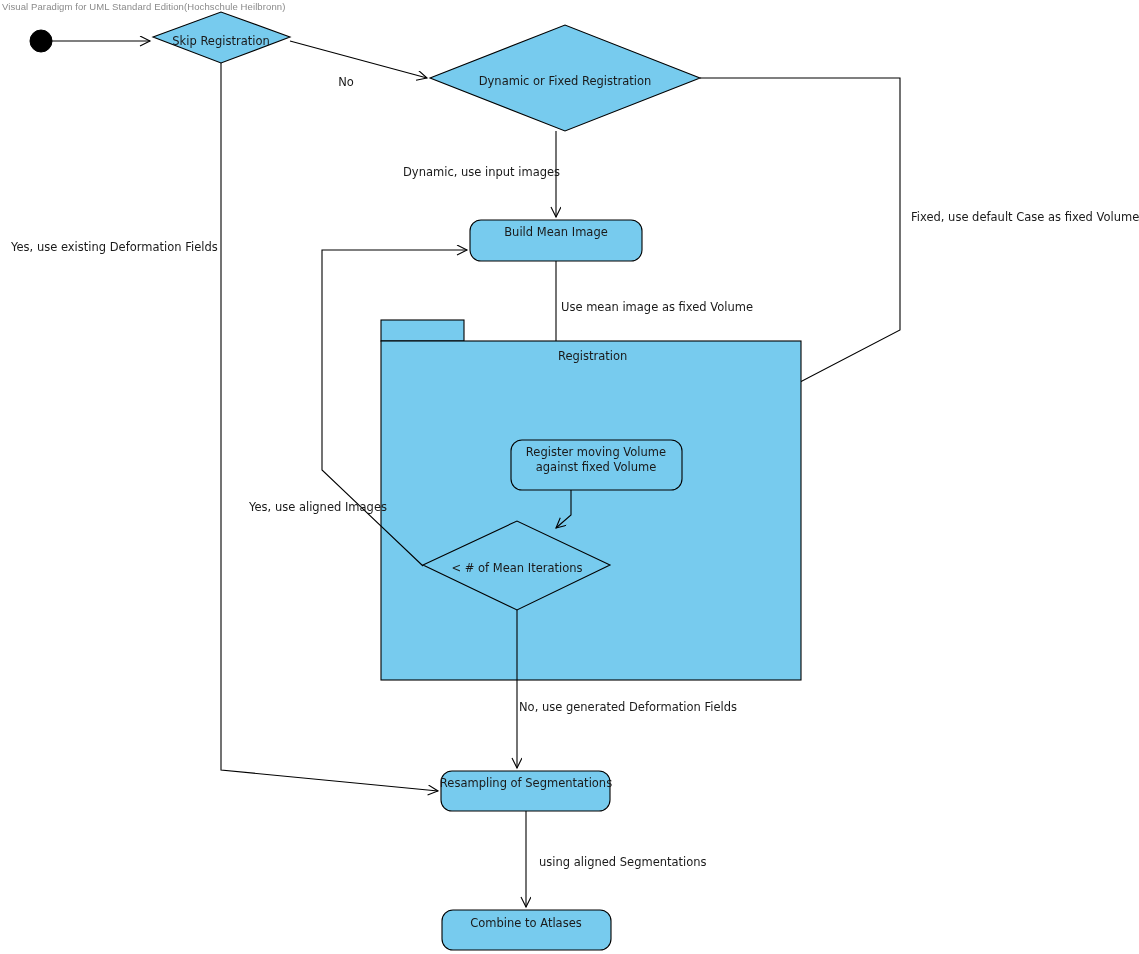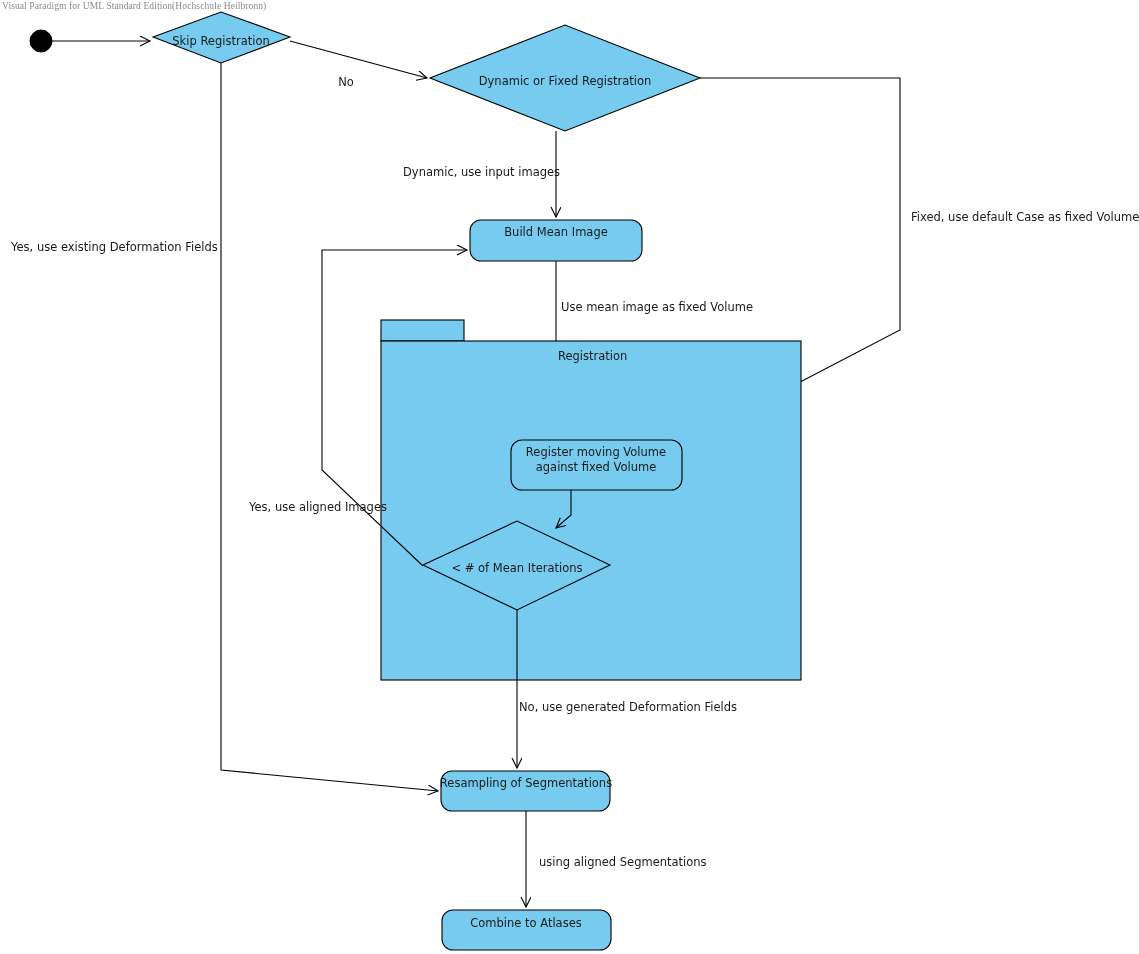--- a/index.html
+++ b/index.html
@@ -23,21 +23,21 @@
     left: 0;
     width: 1139px;
     height: 954px;
   }
   .watermark {
     position: absolute;
     left: 2px;
     top: 1px;
     font-size: 9.5px;
     color: #8a8a8a;
-    font-family: Liberation Serif, serif;
+    font-family: Liberation Sans, sans-serif;
     white-space: nowrap;
     letter-spacing: 0.1px;
   }
   text {
     font-family: "DejaVu Sans", sans-serif;
     fill: #1a1a1a;
   }
   .node-label {
     font-size: 11.5px;
   }

